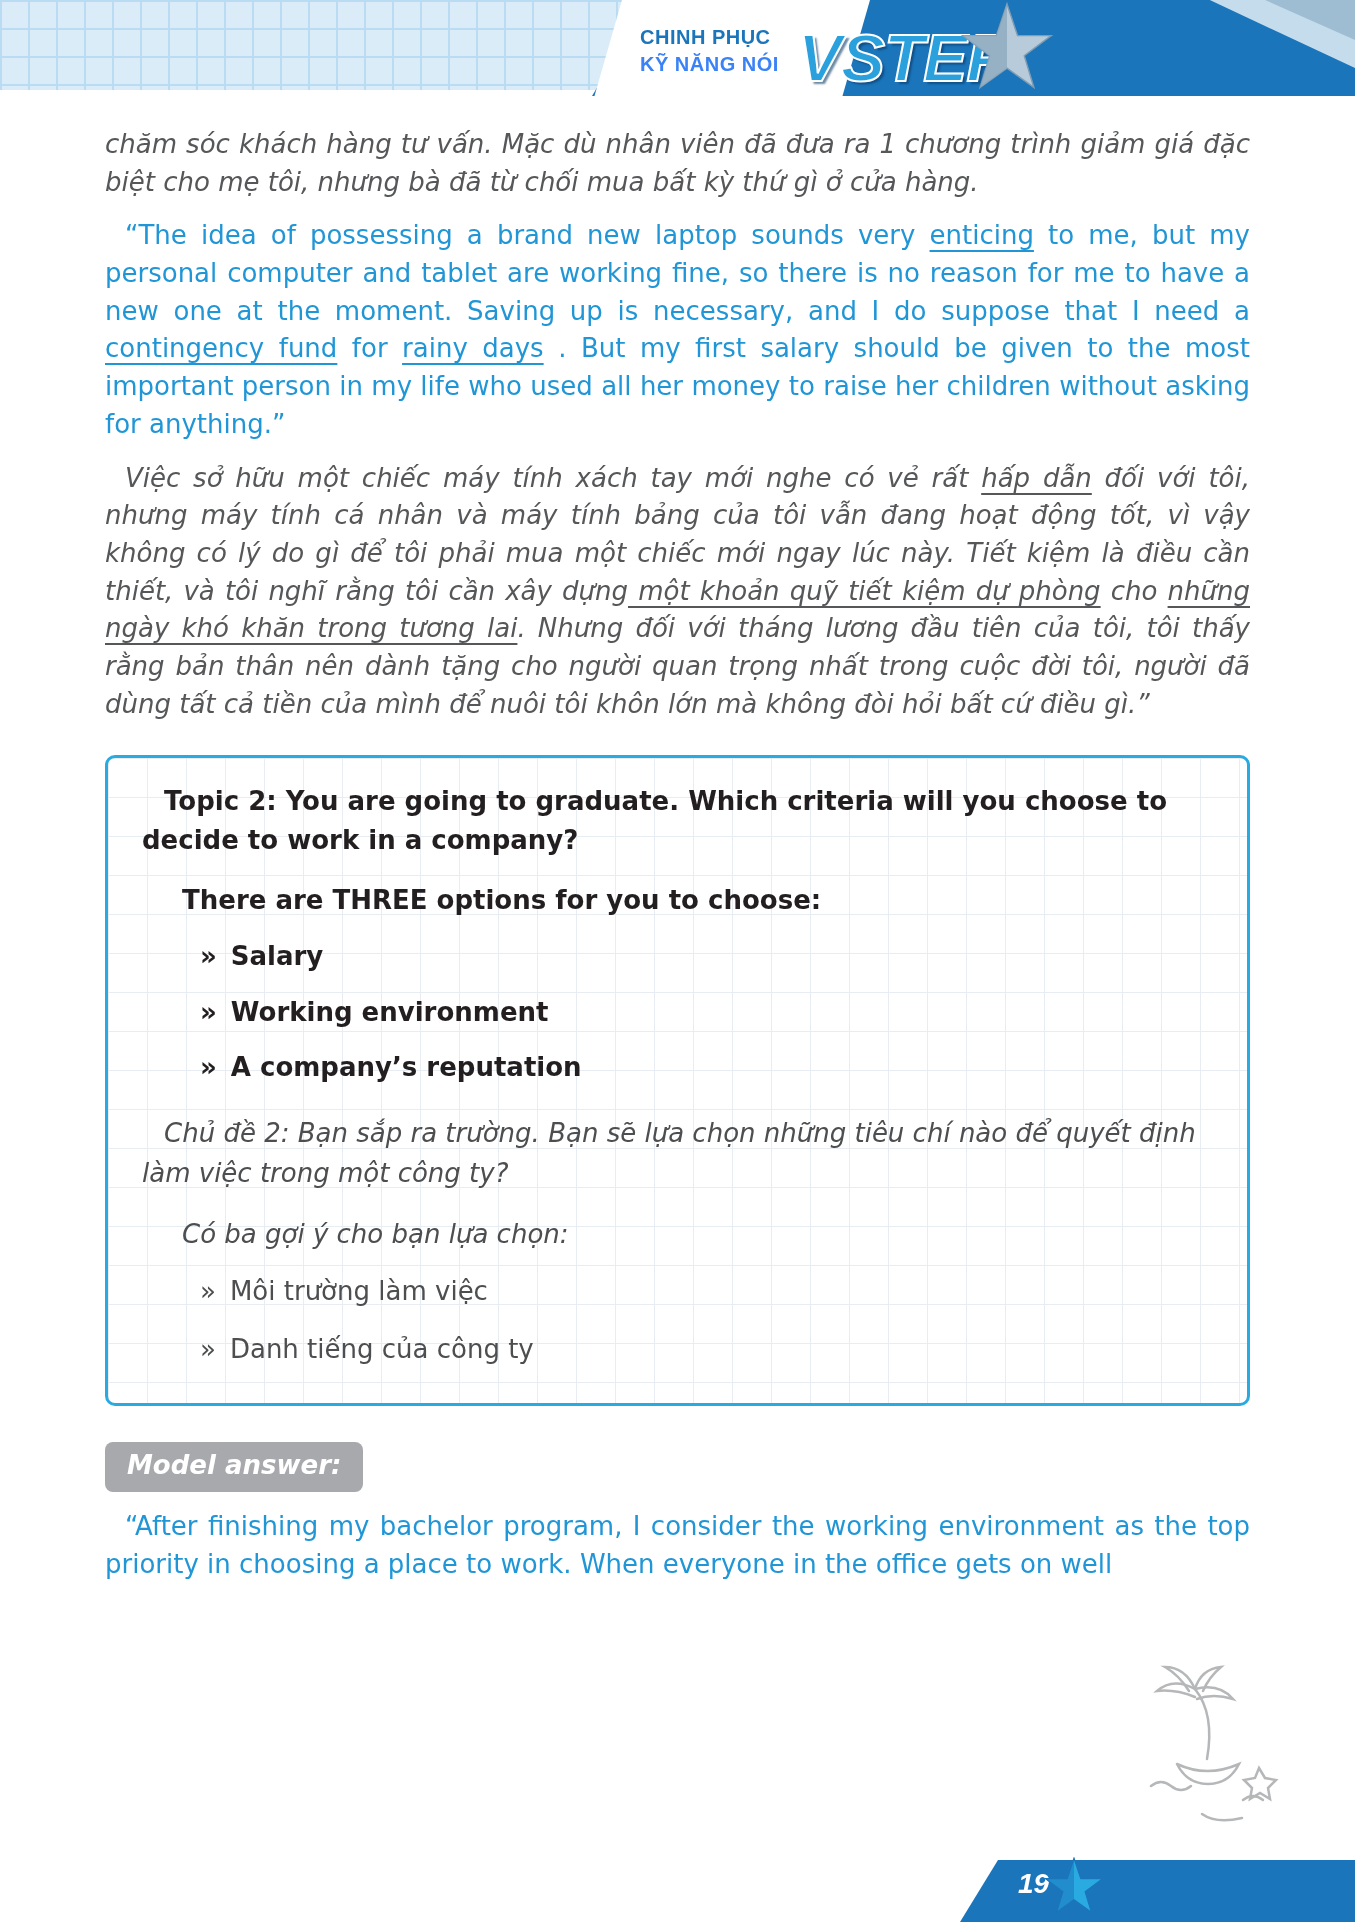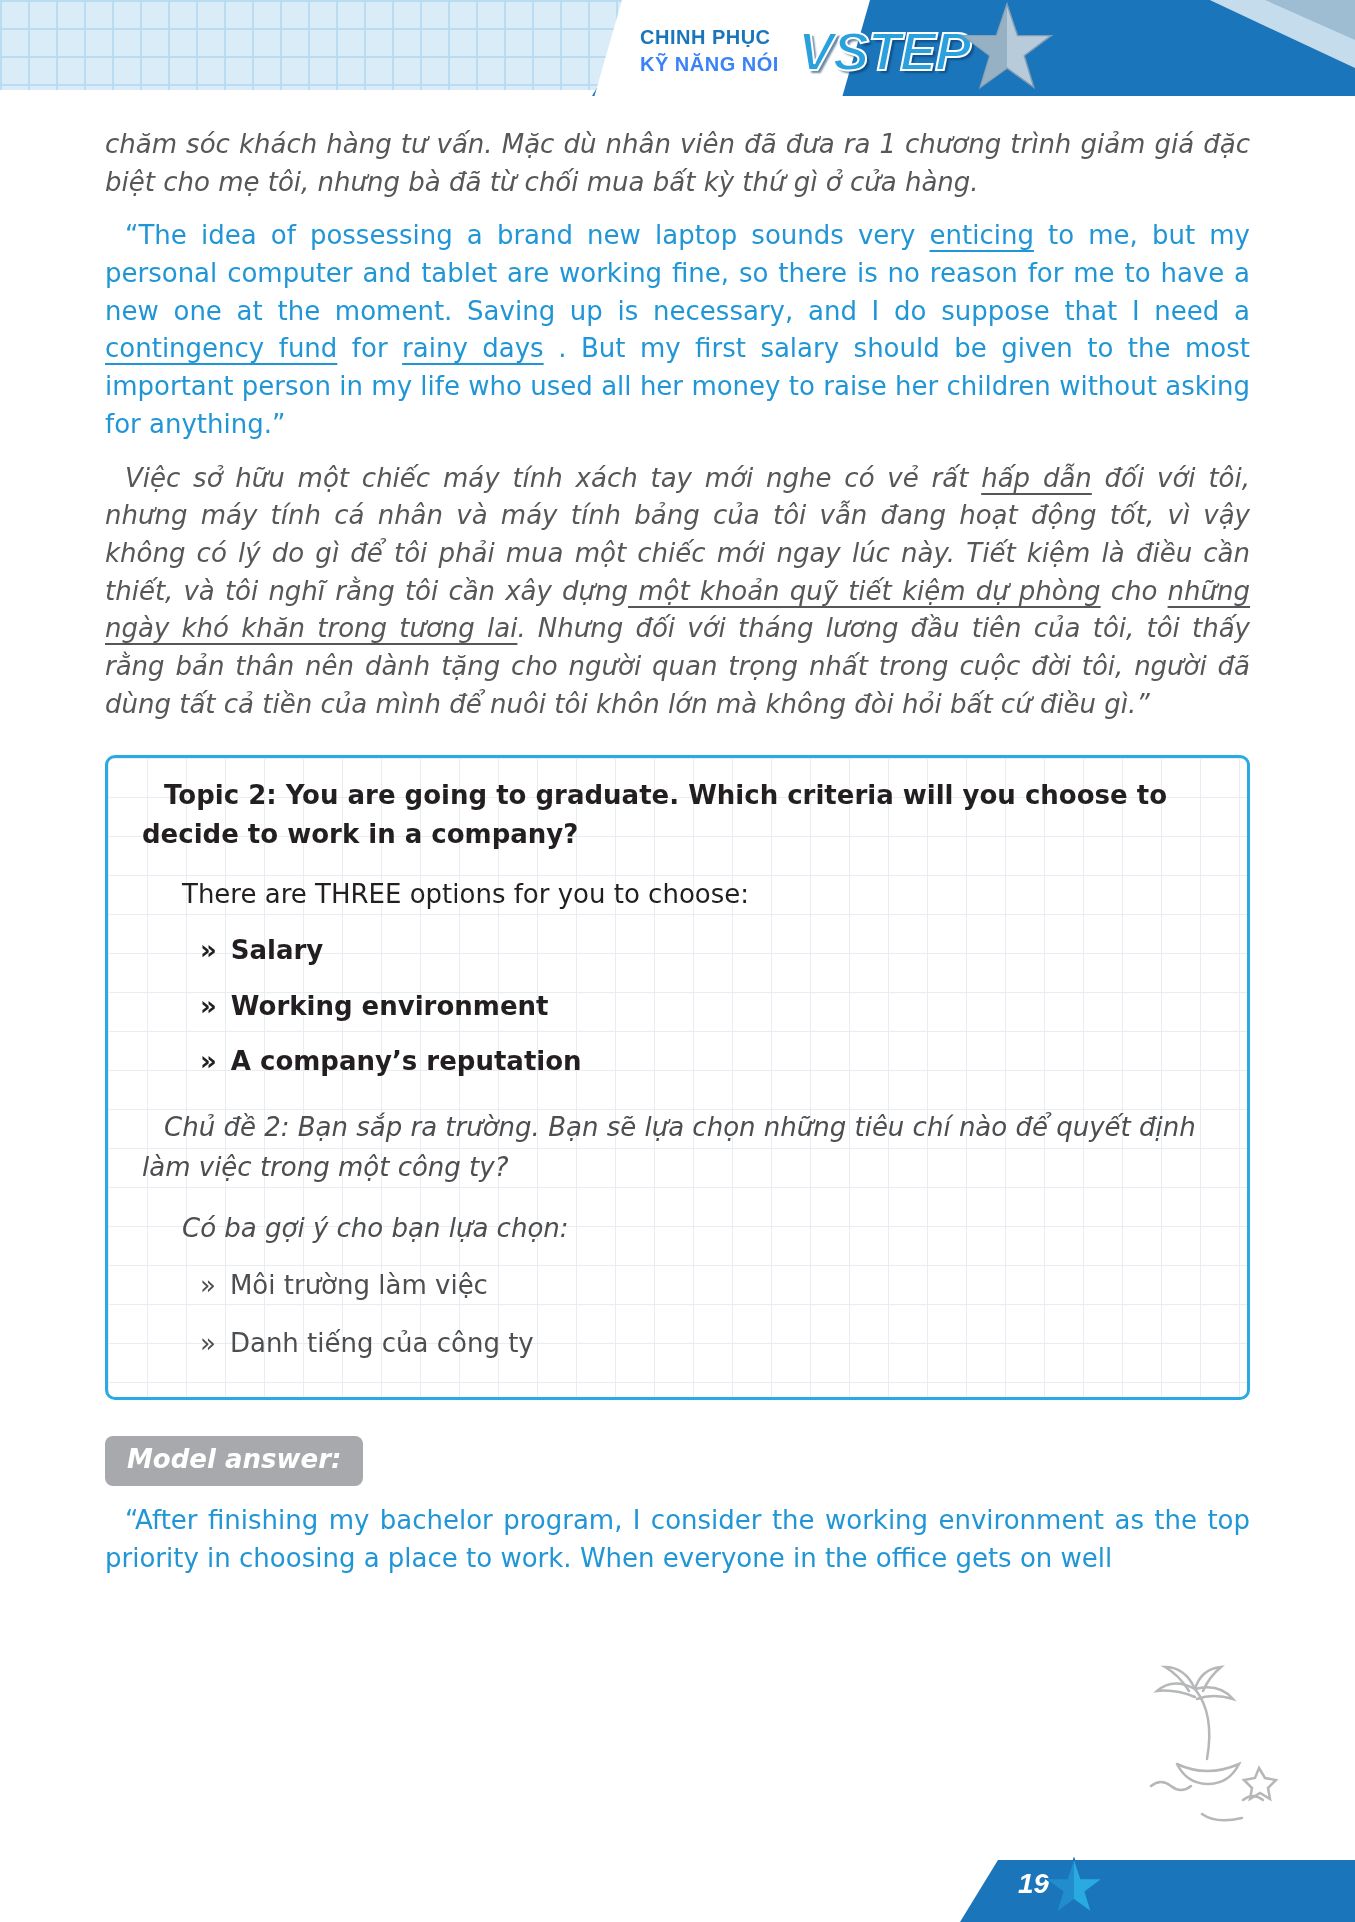--- a/index.html
+++ b/index.html
@@ -21,42 +21,42 @@
     clip-path:polygon(12% 0,100% 0,100% 92%);opacity:.95}
   .corner-fold2{position:absolute;right:0;top:0;width:90px;height:40px;background:#9fbdd2;
     clip-path:polygon(0 0,100% 0,100% 100%);}
   .tag-wedge{position:absolute;left:622px;top:0;width:248px;height:96px;background:#fff;
     transform:skewX(-16deg);transform-origin:top left;}
   .tagline{position:absolute;left:640px;top:24px;width:205px;text-align:left;
     font-family:"Liberation Sans",sans-serif;font-weight:bold;line-height:1.35;letter-spacing:.5px}
   .tagline .t1{color:#1b75bb;font-size:20px}
   .tagline .t2{color:#3b82f6;font-size:20px}
   .vstep{position:absolute;left:798px;top:20px;font-family:"Liberation Sans",sans-serif;
-    font-style:italic;font-weight:bold;font-size:54px;letter-spacing:-1px;color:#2aa0dd;
+    font-style:italic;font-weight:bold;font-size:66px;letter-spacing:-1px;color:#2aa0dd;
     -webkit-text-stroke:2px #ffffff;text-shadow:3px 3px 2px rgba(9,58,105,.6);}
   .star-main{position:absolute;left:948px;top:2px;width:118px;height:96px}
 
   
   .main{padding:26px 105px 0 105px;font-size:26px;line-height:1.45;text-align:justify;color:#58595b}
   .main p{margin-top:16px}
   .main p:first-child{margin-top:0}
   p.vi{font-style:italic;color:#565759}
   p.en{color:#2196d6;font-weight:500}
   .quote{text-indent:20px}
   .u{text-decoration:underline;text-underline-offset:6px;text-decoration-thickness:2px}
 
   
   .topic-box{margin-top:32px;border:3px solid #29abe2;border-radius:10px;
     background-color:#fff;
     background-image:linear-gradient(#e7edf2 1px,transparent 1px),
                      linear-gradient(90deg,#e7edf2 1px,transparent 1px);
     background-size:39px 39px;
-    padding:18px 34px 34px;color:#231f20;text-align:left}
+    padding:24px 34px 34px;color:#231f20;text-align:left}
   .tb-title{font-weight:bold;text-indent:22px;line-height:1.5}
-  .tb-intro{font-weight:normal;margin:22px 0 11px 40px}
+  .tb-intro{font-weight:bold;margin:22px 0 11px 40px}
   .tb-opt{font-weight:bold;margin:18px 0 0 58px}
   .bullet{margin-right:14px}
   .tb-title-vi{font-style:italic;color:#4d4e50;margin-top:26px;text-indent:22px;line-height:1.55}
   .tb-intro-vi{font-style:italic;color:#4d4e50;margin:22px 0 0 40px}
   .tb-opt-vi{color:#4d4e50;margin:20px 0 0 58px}
 
   
   .model-badge{display:inline-block;margin-top:36px;background:#a7a9ac;color:#fff;
     font-weight:bold;font-style:italic;font-size:26px;padding:5px 22px 8px;border-radius:8px}
 

